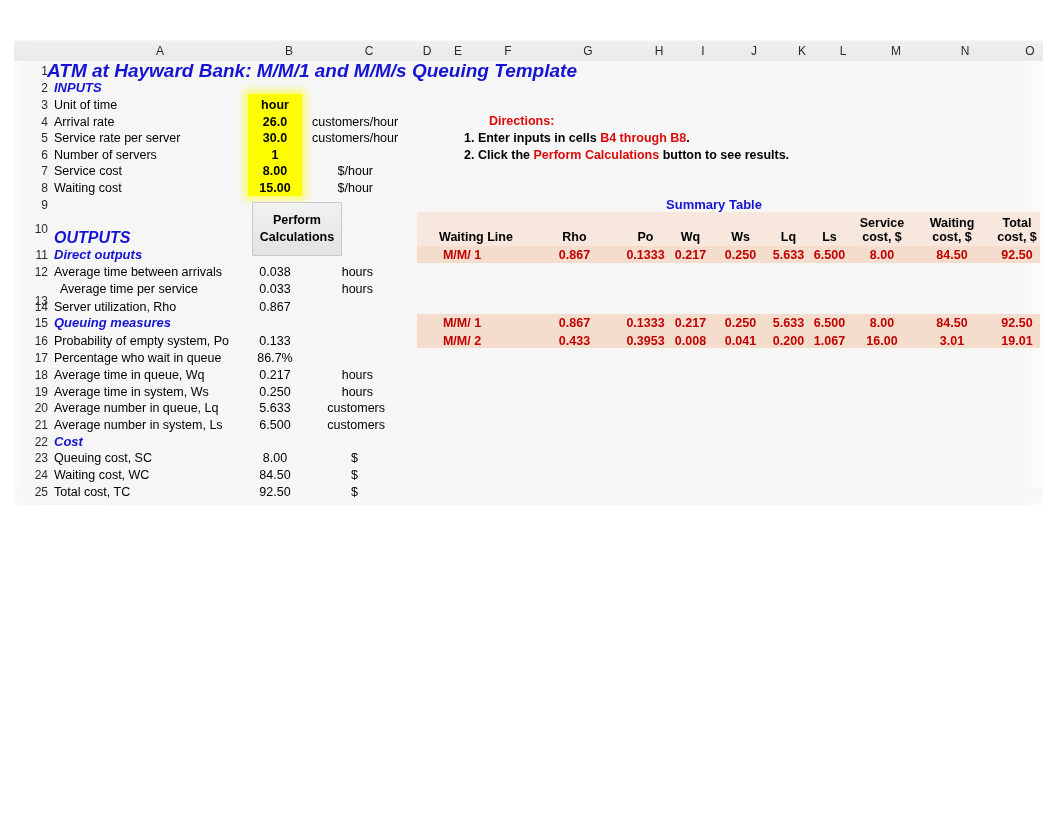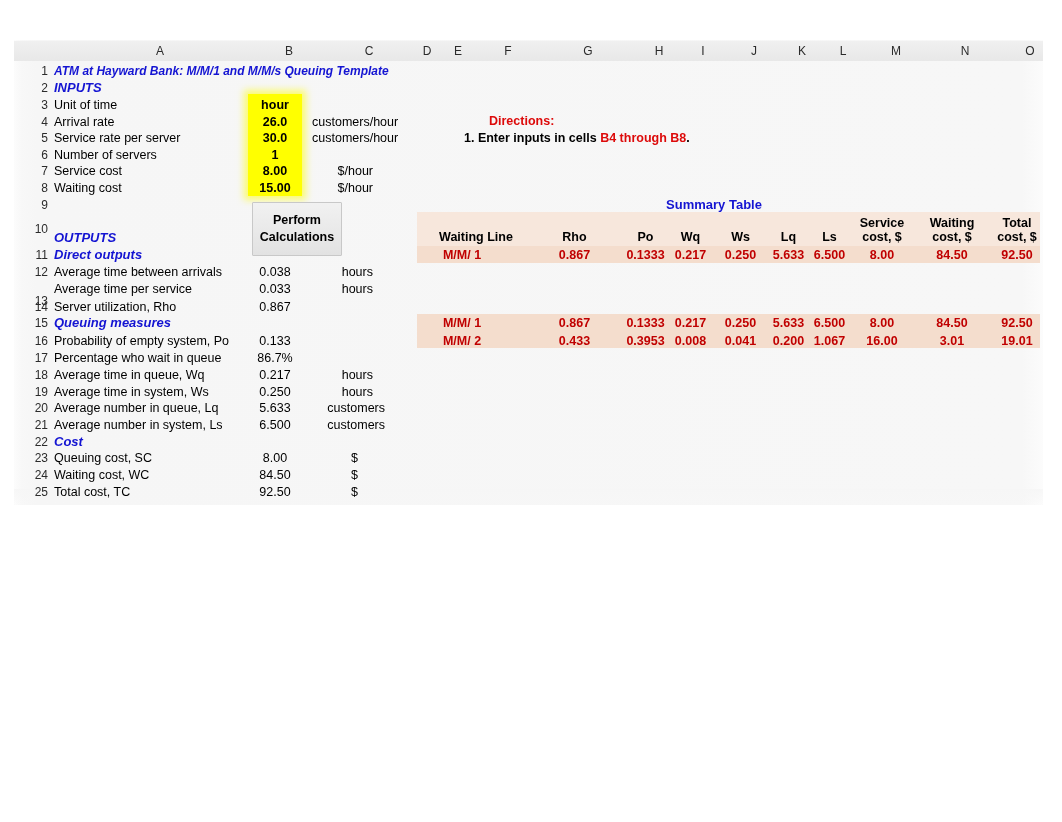--- a/index.html
+++ b/index.html
@@ -185,21 +185,21 @@
   <div class="row-num" style="top:350px;">17</div>
   <div class="row-num" style="top:367px;">18</div>
   <div class="row-num" style="top:384px;">19</div>
   <div class="row-num" style="top:400px;">20</div>
   <div class="row-num" style="top:417px;">21</div>
   <div class="row-num" style="top:434px;">22</div>
   <div class="row-num" style="top:450px;">23</div>
   <div class="row-num" style="top:467px;">24</div>
   <div class="row-num" style="top:484px;">25</div>
 
-  <div class="cell bluebold" style="left:54px;top:63px;font-size:12px;">ATM at Hayward Bank: M/M/1 and M/M/s Queuing Template</div>
+  <div class="cell bluebold" style="left:47px;top:63px;font-size:19px;">ATM at Hayward Bank: M/M/1 and M/M/s Queuing Template</div>
 
   <div class="cell bluebold" style="left:54px;top:80px;font-size:13px;">INPUTS</div>
 
   <div class="cell" style="left:54px;top:97px;">Unit of time</div>
   <div class="cell b c" style="left:248px;top:97px;width:54px;">hour</div>
   <div class="cell" style="left:312px;top:97px;"></div>
 
   <div class="cell" style="left:54px;top:114px;">Arrival rate</div>
   <div class="cell b c" style="left:248px;top:114px;width:54px;">26.0</div>
   <div class="cell" style="left:312px;top:114px;">customers/hour</div>
@@ -215,29 +215,29 @@
   <div class="cell" style="left:54px;top:163px;">Service cost</div>
   <div class="cell b c" style="left:248px;top:163px;width:54px;">8.00</div>
   <div class="cell r" style="left:308px;top:163px;width:65px;">$/hour</div>
 
   <div class="cell" style="left:54px;top:180px;">Waiting cost</div>
   <div class="cell b c" style="left:248px;top:180px;width:54px;">15.00</div>
   <div class="cell r" style="left:308px;top:180px;width:65px;">$/hour</div>
 
   <div class="calc-btn">Perform Calculations</div>
 
-  <div class="cell bluebold" style="left:54px;top:230px;font-size:13px;">OUTPUTS</div>
+  <div class="cell bluebold" style="left:54px;top:230px;font-size:16px;">OUTPUTS</div>
 
   <div class="cell bluebold" style="left:54px;top:247px;font-size:13px;">Direct outputs</div>
 
   <div class="cell" style="left:54px;top:264px;">Average time between arrivals</div>
   <div class="cell c" style="left:248px;top:264px;width:54px;">0.038</div>
   <div class="cell r" style="left:308px;top:264px;width:65px;">hours</div>
 
-  <div class="cell" style="left:54px;top:281px;">Average time per service</div>
+  <div class="cell" style="left:60px;top:281px;">Average time per service</div>
   <div class="cell c" style="left:248px;top:281px;width:54px;">0.033</div>
   <div class="cell r" style="left:308px;top:281px;width:65px;">hours</div>
 
   <div class="cell" style="left:54px;top:299px;">Server utilization, Rho</div>
   <div class="cell c" style="left:248px;top:299px;width:54px;">0.867</div>
 
   <div class="cell bluebold" style="left:54px;top:315px;font-size:13px;">Queuing measures</div>
 
   <div class="cell" style="left:54px;top:333px;">Probability of empty system, Po</div>
   <div class="cell c" style="left:248px;top:333px;width:54px;">0.133</div>
@@ -274,20 +274,23 @@
   <div class="cell" style="left:54px;top:484px;">Total cost, TC</div>
   <div class="cell c" style="left:248px;top:484px;width:54px;">92.50</div>
   <div class="cell r" style="left:308px;top:484px;width:50px;">$</div>
 
   <div class="directions-line red" style="left:489px;top:113px;">Directions:</div>
 
   <div class="directions-line" style="left:464px;top:130px;color:#000;">
     <span>1.  Enter inputs in cells </span><span class="red">B4 through B8</span><span>.</span>
   </div>
 
+  <div class="directions-line" style="left:464px;top:147px;color:#000;">
+    <span>2.  Click the </span><span class="red">Perform Calculations</span><span> button to see results.</span>
+  </div>
 
   <div class="cell c" style="left:614px;top:197px;width:200px;color:#1414d2;font-weight:bold;font-size:13px;">Summary Table</div>
 
   <div class="cell c blackbold" style="left:417px;top:229px;width:90px;padding-left:14px;">Waiting Line</div>
   <div class="cell c blackbold" style="left:537px;top:229px;width:75px;">Rho</div>
   <div class="cell c blackbold" style="left:623px;top:229px;width:45px;">Po</div>
   <div class="cell c blackbold" style="left:668px;top:229px;width:45px;">Wq</div>
   <div class="cell c blackbold" style="left:718px;top:229px;width:45px;">Ws</div>
   <div class="cell c blackbold" style="left:766px;top:229px;width:45px;">Lq</div>
   <div class="cell c blackbold" style="left:807px;top:229px;width:45px;">Ls</div>

